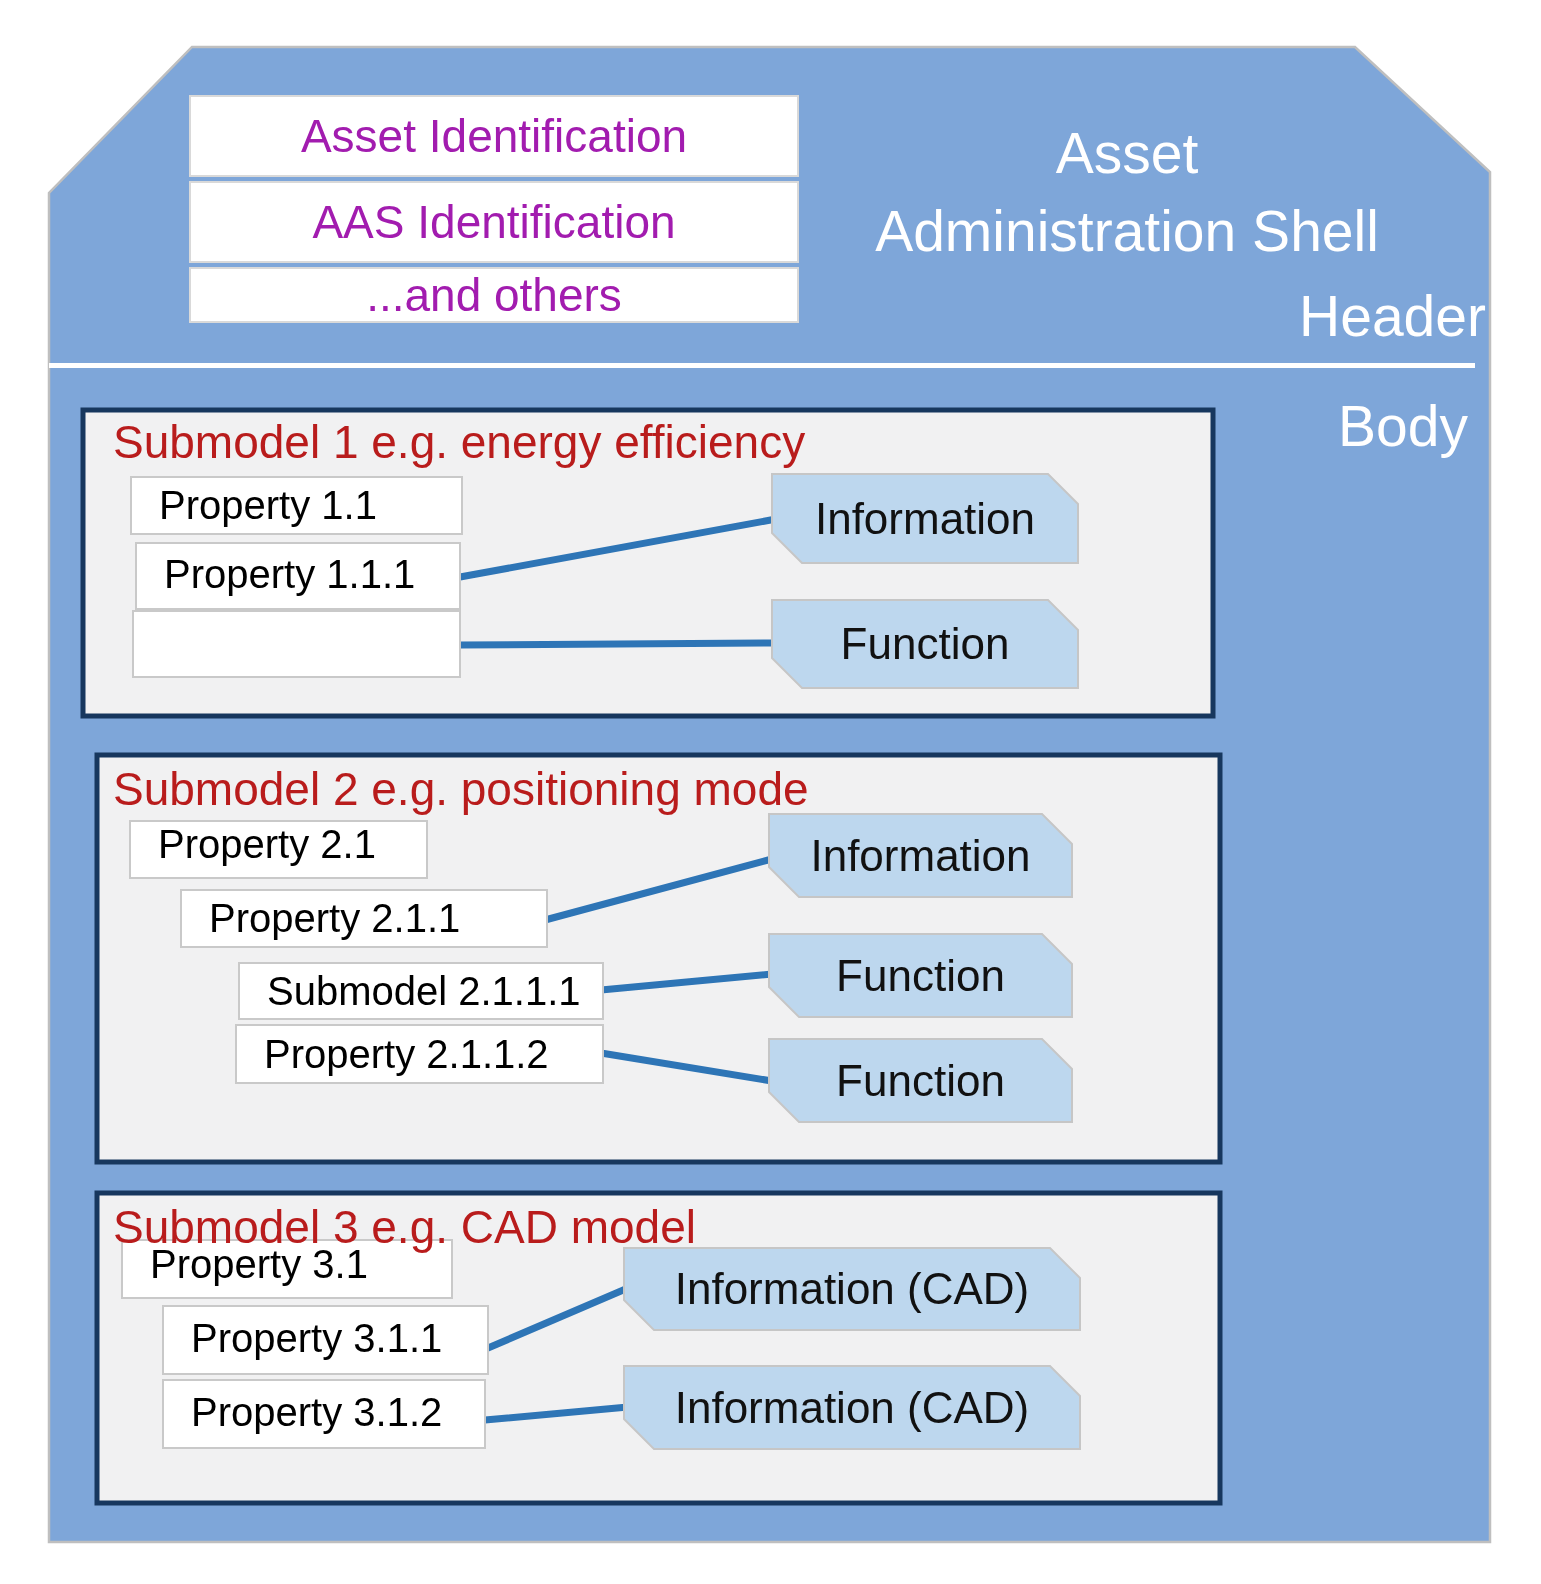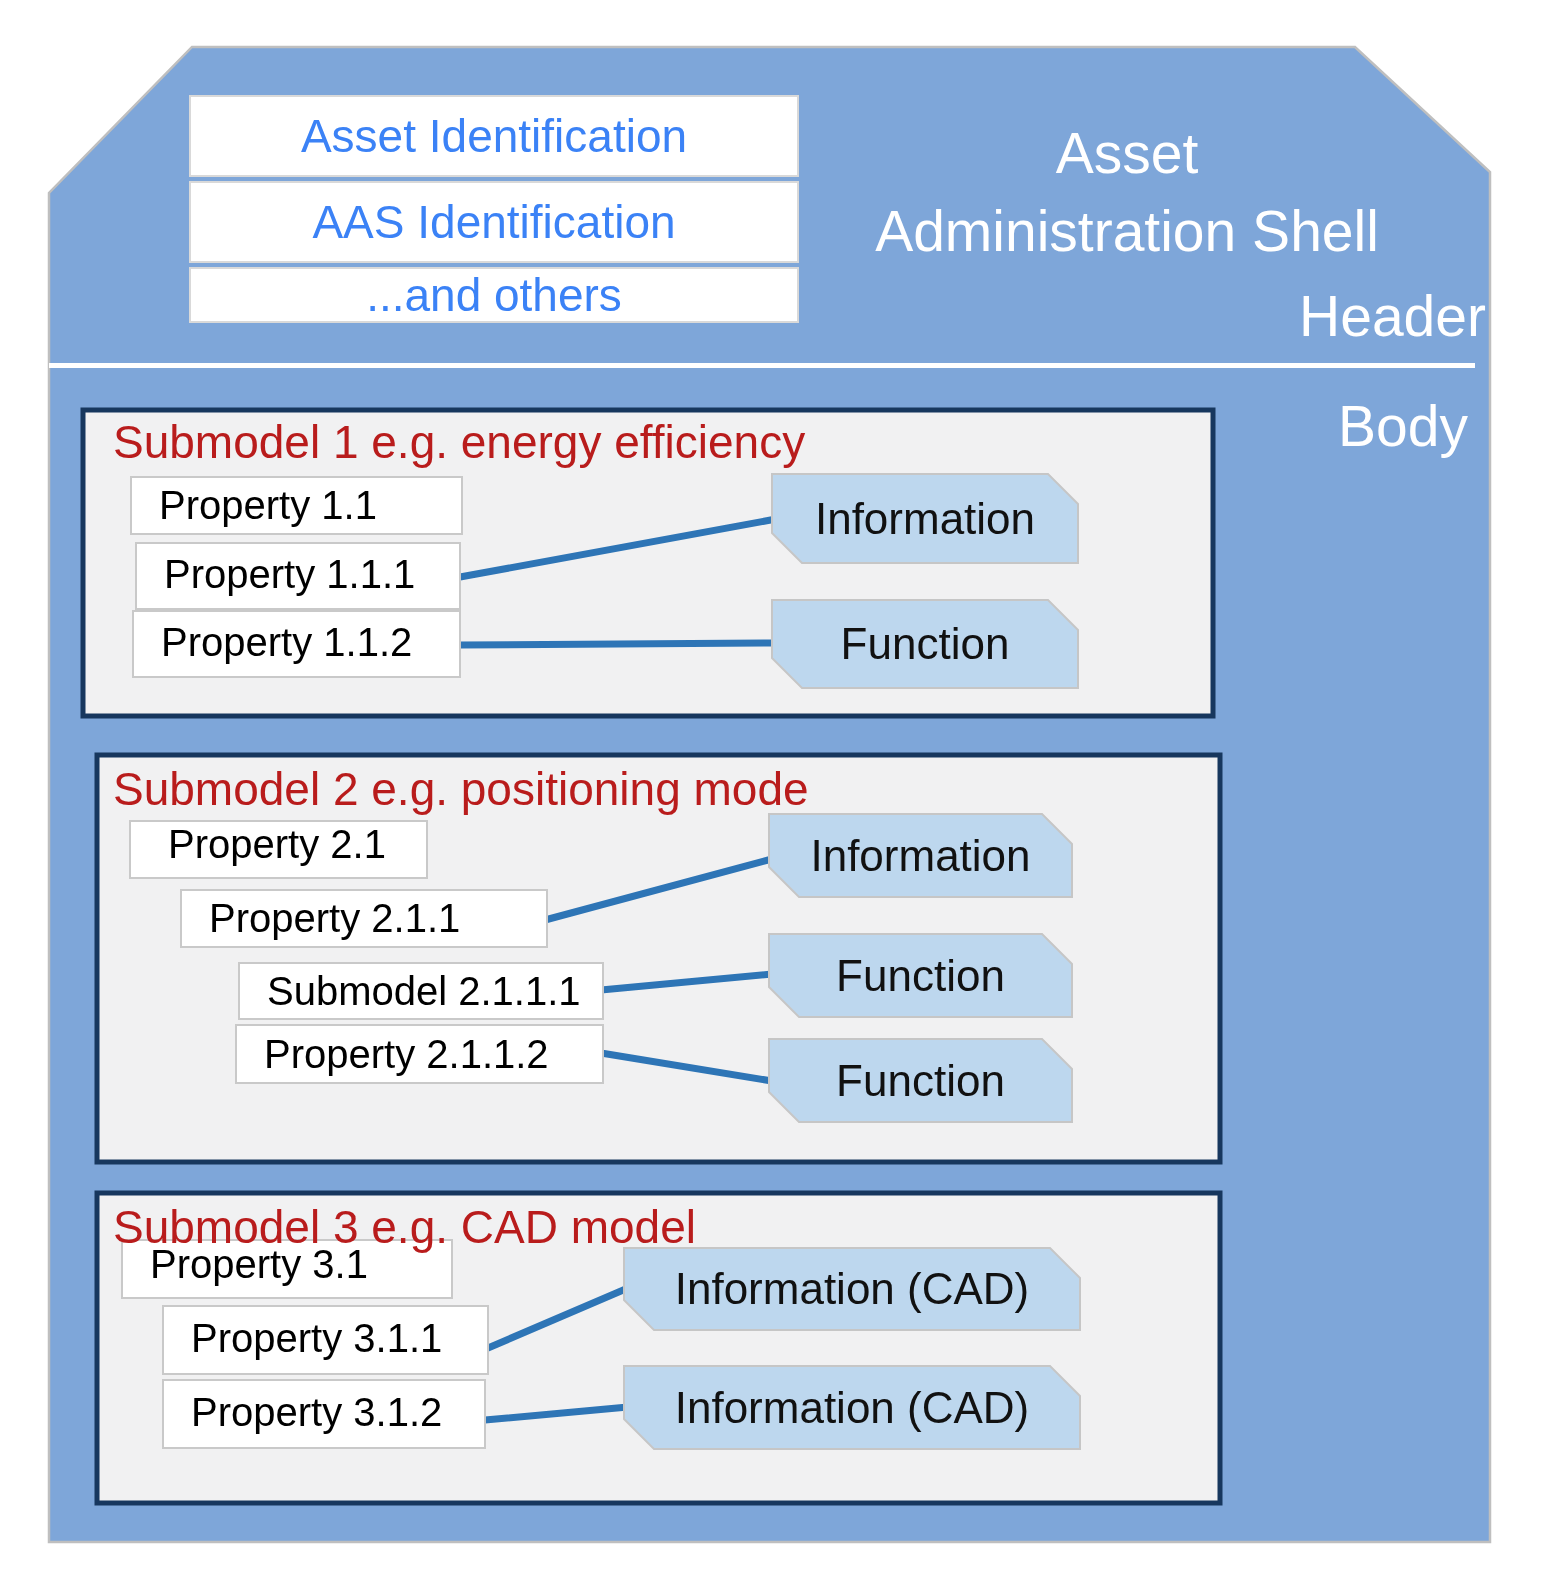--- a/index.html
+++ b/index.html
@@ -2,21 +2,21 @@
 <html><head>
 <meta charset="utf-8">
 <style>
   html,body{margin:0;padding:0;background:#ffffff;}
   body{font-family:"Liberation Sans", sans-serif;}
   .canvas{position:relative;width:1541px;height:1584px;background:#ffffff;overflow:hidden;}
   .layer{position:absolute;left:0;top:0;width:1541px;height:1584px;}
   .txt{position:absolute;display:flex;align-items:center;white-space:nowrap;}
   .center{justify-content:center;}
   .right{justify-content:flex-end;}
-  .hdr-box-label{font-size:46px;color:#3b82f6;border-radius:15px;}
+  .hdr-box-label{font-size:46px;color:#a21caf;border-radius:15px;}
   .shell-title{font-size:57px;color:#ffffff;margin-top:20px;}
   .zone-label{font-size:57px;color:#ffffff;}
   .sm-title{font-size:46px;color:#b91c1c;}
   .prop-label{font-size:40px;color:#000000;padding-left:28px;}
   .tag-label{font-size:44px;color:#111111;}
 </style>
 </head>
 <body>
 
 <div class="canvas">
@@ -81,26 +81,25 @@
 
   <div class="txt center shell-title" style="left:827px;top:95px;width:600px;height:76px;">Asset</div>
   <div class="txt center shell-title" style="left:827px;top:173px;width:600px;height:76px;">Administration Shell</div>
 
   <div class="txt right zone-label" style="left:1100px;top:278px;width:386px;height:76px;">Header</div>
   <div class="txt right zone-label" style="left:1100px;top:388px;width:368px;height:76px;">Body</div>
 
   <div class="txt sm-title" style="left:113px;top:416px;width:900px;height:52px;">Submodel 1 e.g. energy efficiency</div>
   <div class="txt prop-label" style="left:131px;top:477px;width:331px;height:57px;">Property 1.1</div>
   <div class="txt prop-label" style="left:136px;top:543px;width:324px;height:62px;">Property 1.1.1</div>
-  <div class="txt prop-label" style="left:133px;top:611px;width:327px;height:62px;">Property 1.1.2</div>
   <div class="txt center tag-label" style="left:772px;top:474px;width:306px;height:89px;">Information</div>
   <div class="txt center tag-label" style="left:772px;top:600px;width:306px;height:88px;">Function</div>
 
   <div class="txt sm-title" style="left:113px;top:763px;width:900px;height:52px;">Submodel 2 e.g. positioning mode</div>
-  <div class="txt prop-label" style="left:140px;top:821px;width:297px;height:47px;">Property 2.1</div>
+  <div class="txt prop-label" style="left:130px;top:821px;width:297px;height:47px;">Property 2.1</div>
   <div class="txt prop-label" style="left:181px;top:890px;width:366px;height:57px;">Property 2.1.1</div>
   <div class="txt prop-label" style="left:239px;top:963px;width:364px;height:56px;">Submodel 2.1.1.1</div>
   <div class="txt prop-label" style="left:236px;top:1025px;width:367px;height:58px;">Property 2.1.1.2</div>
   <div class="txt center tag-label" style="left:769px;top:814px;width:303px;height:83px;">Information</div>
   <div class="txt center tag-label" style="left:769px;top:934px;width:303px;height:83px;">Function</div>
   <div class="txt center tag-label" style="left:769px;top:1039px;width:303px;height:83px;">Function</div>
 
   <div class="txt sm-title" style="left:113px;top:1201px;width:900px;height:52px;">Submodel 3 e.g. CAD model</div>
   <div class="txt prop-label" style="left:122px;top:1240px;width:330px;height:48px;">Property 3.1</div>
   <div class="txt prop-label" style="left:163px;top:1306px;width:325px;height:64px;">Property 3.1.1</div>

